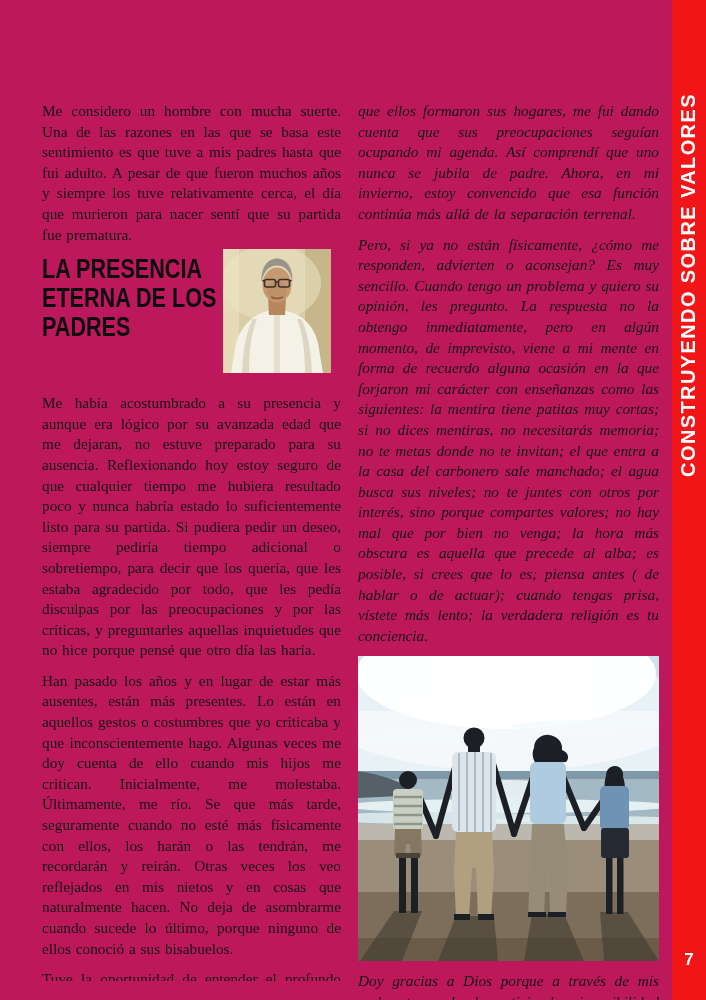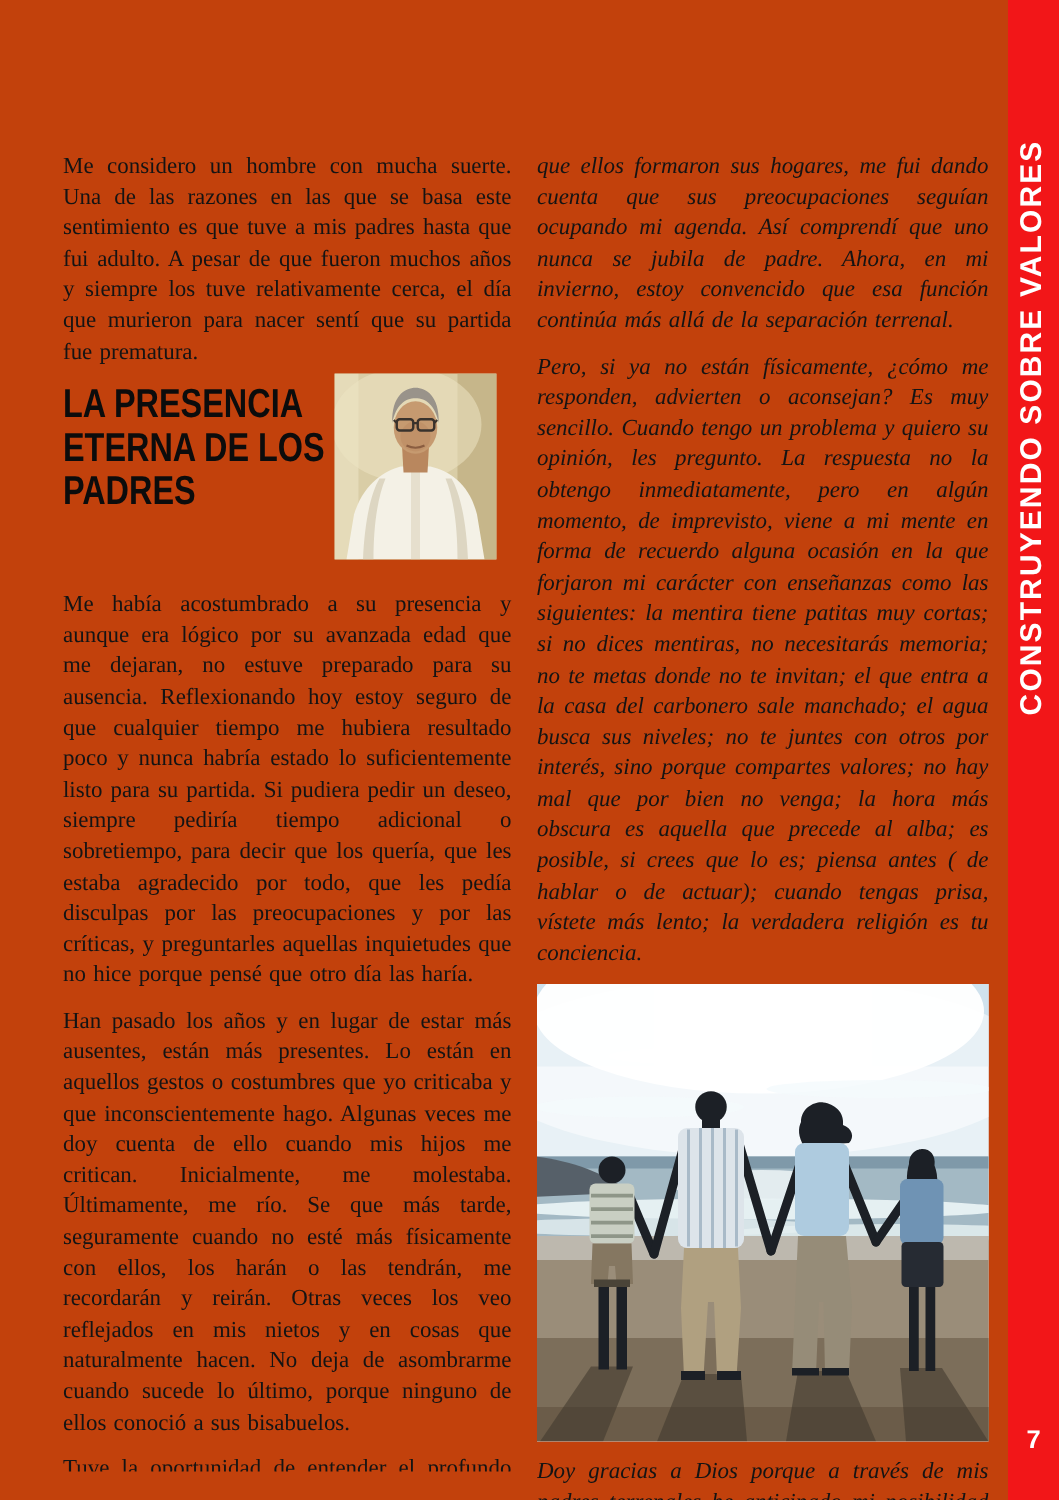--- a/index.html
+++ b/index.html
@@ -1,20 +1,20 @@
 <!DOCTYPE html>
 <html><head>
 <meta charset="utf-8">
 <style>
   html,body{margin:0;padding:0;}
   body{
     width:706px;height:1000px;background:#ffffff;overflow:hidden;position:relative;
     font-family:"Liberation Serif", serif;color:#141414;
   }
-  .page{position:absolute;inset:0;width:706px;height:1000px;background:#c2410c;overflow:hidden;}
+  .page{position:absolute;inset:0;width:706px;height:1000px;background:#be185d;overflow:hidden;}
 
   
   .col{position:absolute;top:101px;text-align:justify;font-size:15.3px;line-height:20.6px;}
   .col p{margin:0 0 10px 0;word-spacing:1px;}
   .col-left{left:42px;width:299px;height:880px;overflow:hidden;}
   .col-right{left:358px;width:301px;height:899px;overflow:hidden;font-style:italic;}
 
   
   .title-row{position:relative;height:128px;margin:2px 12px 10px 0;}
   .title{

